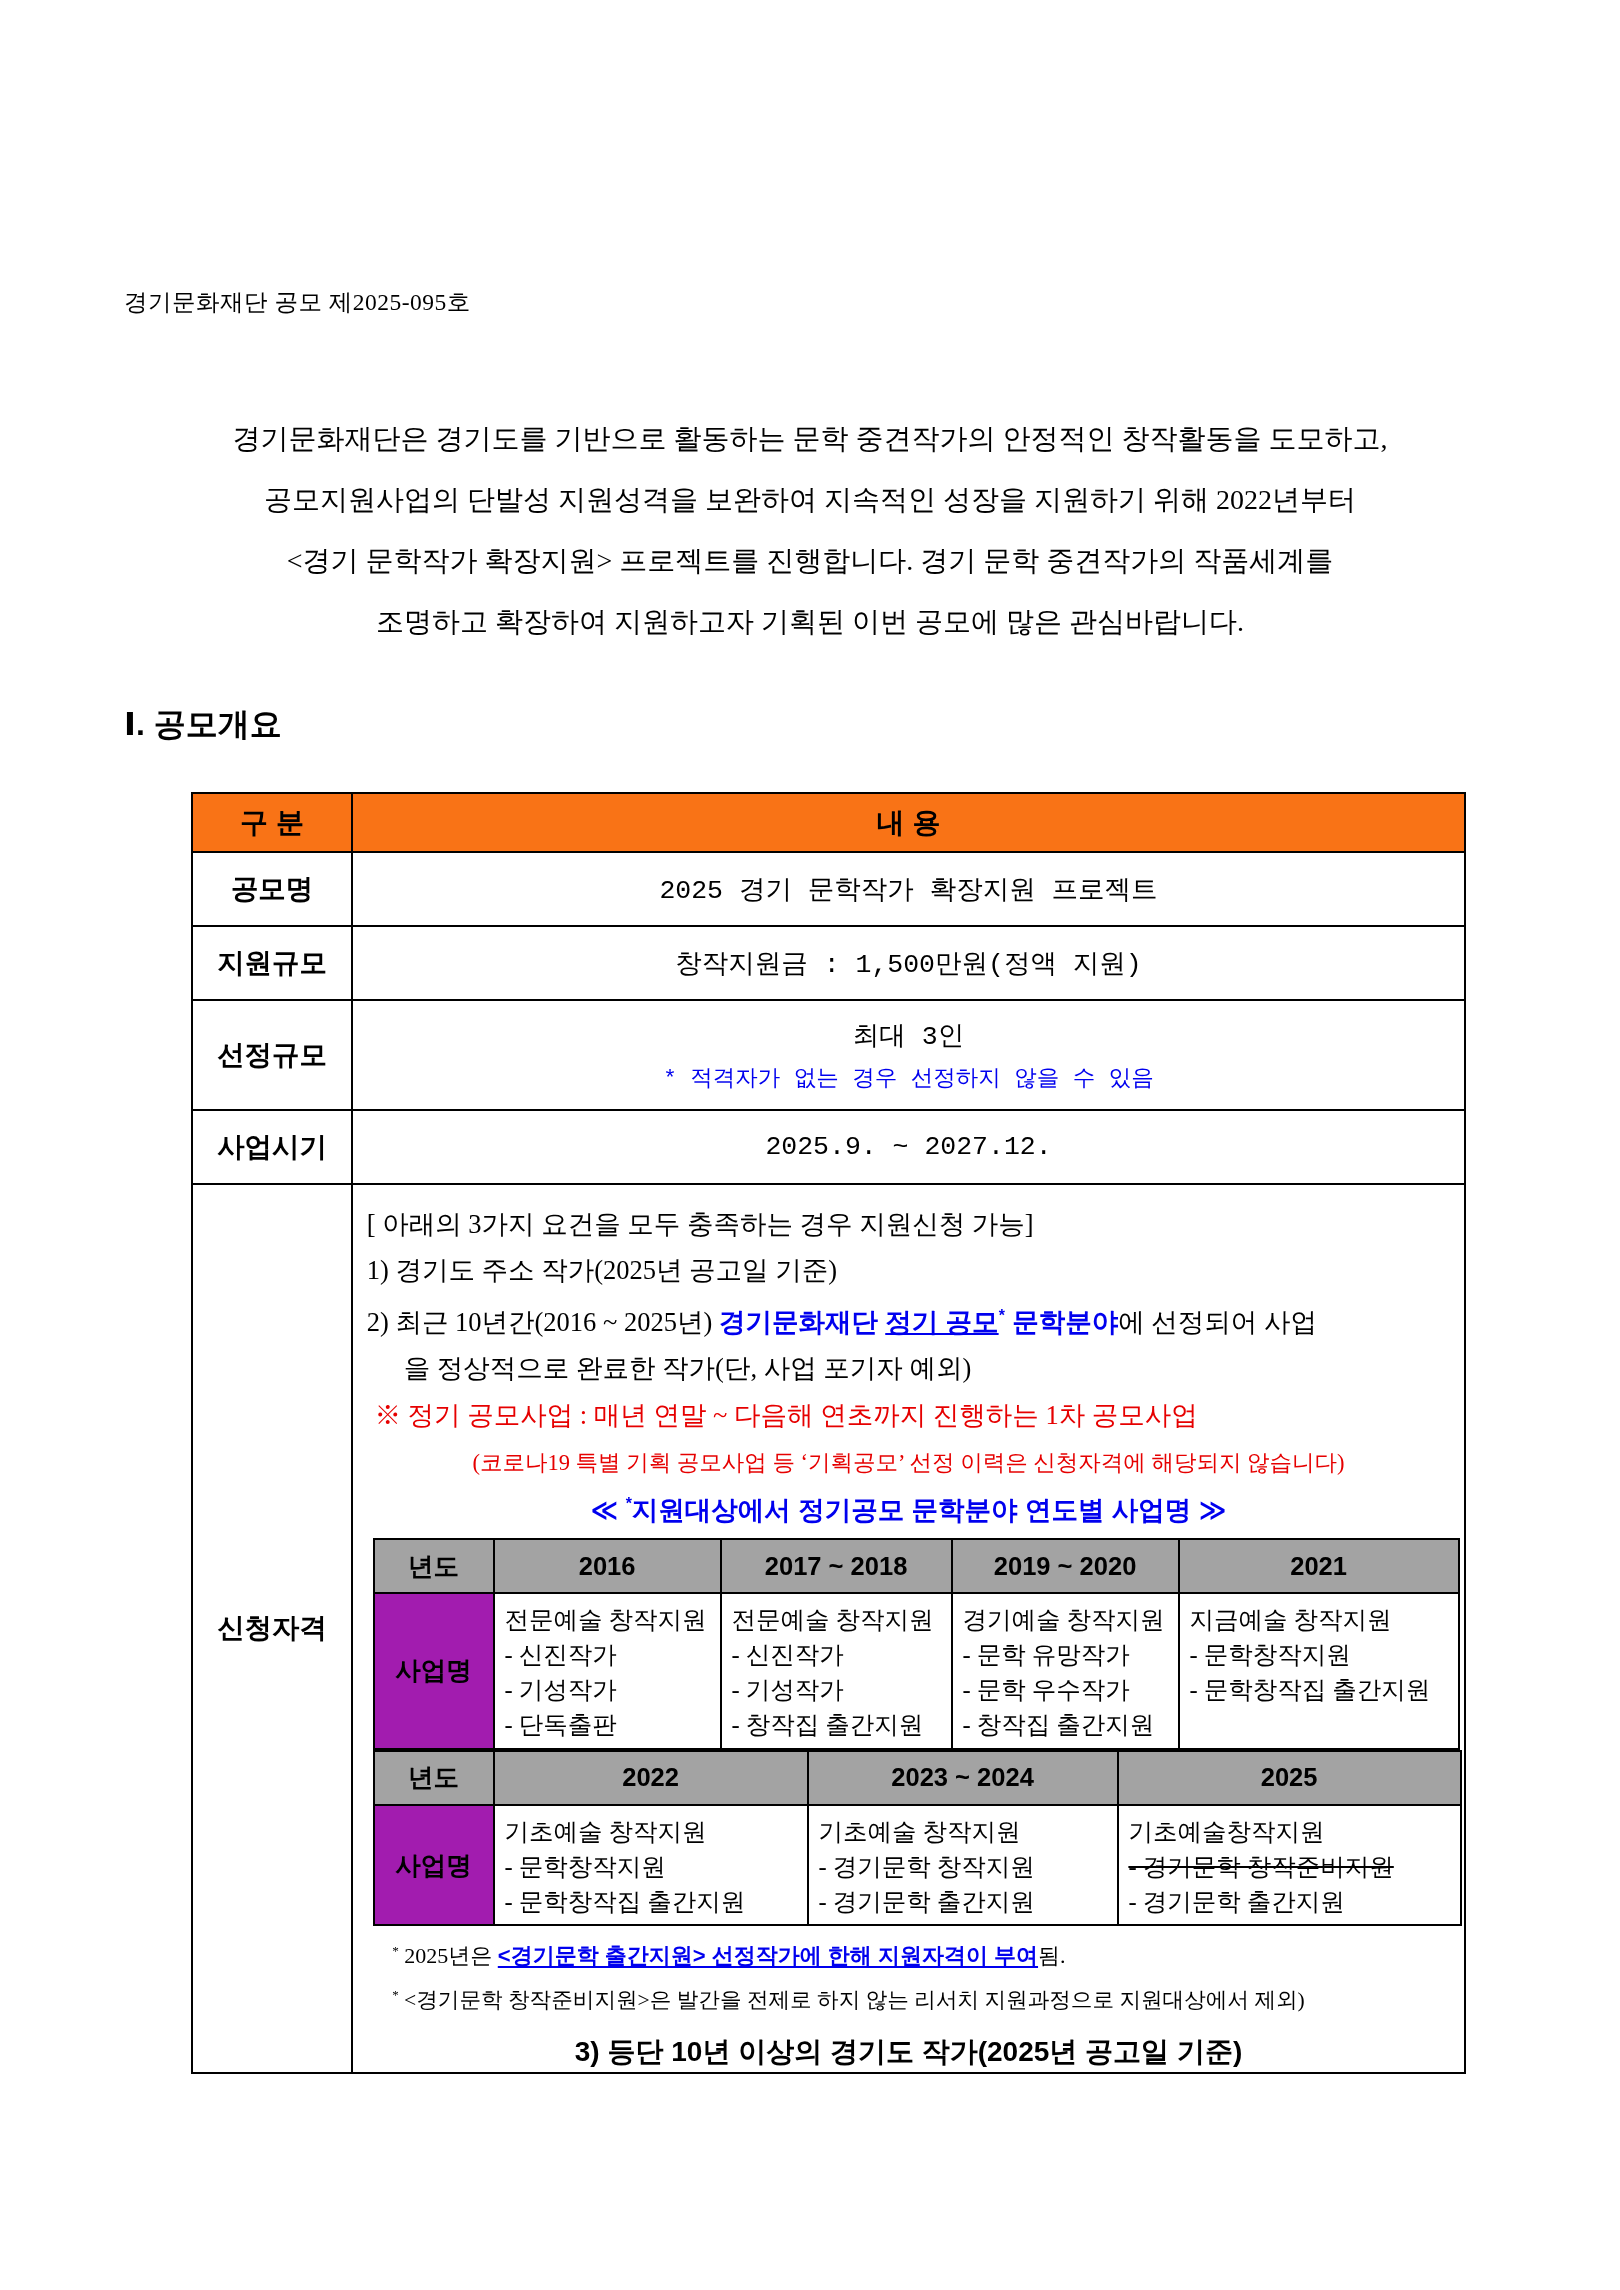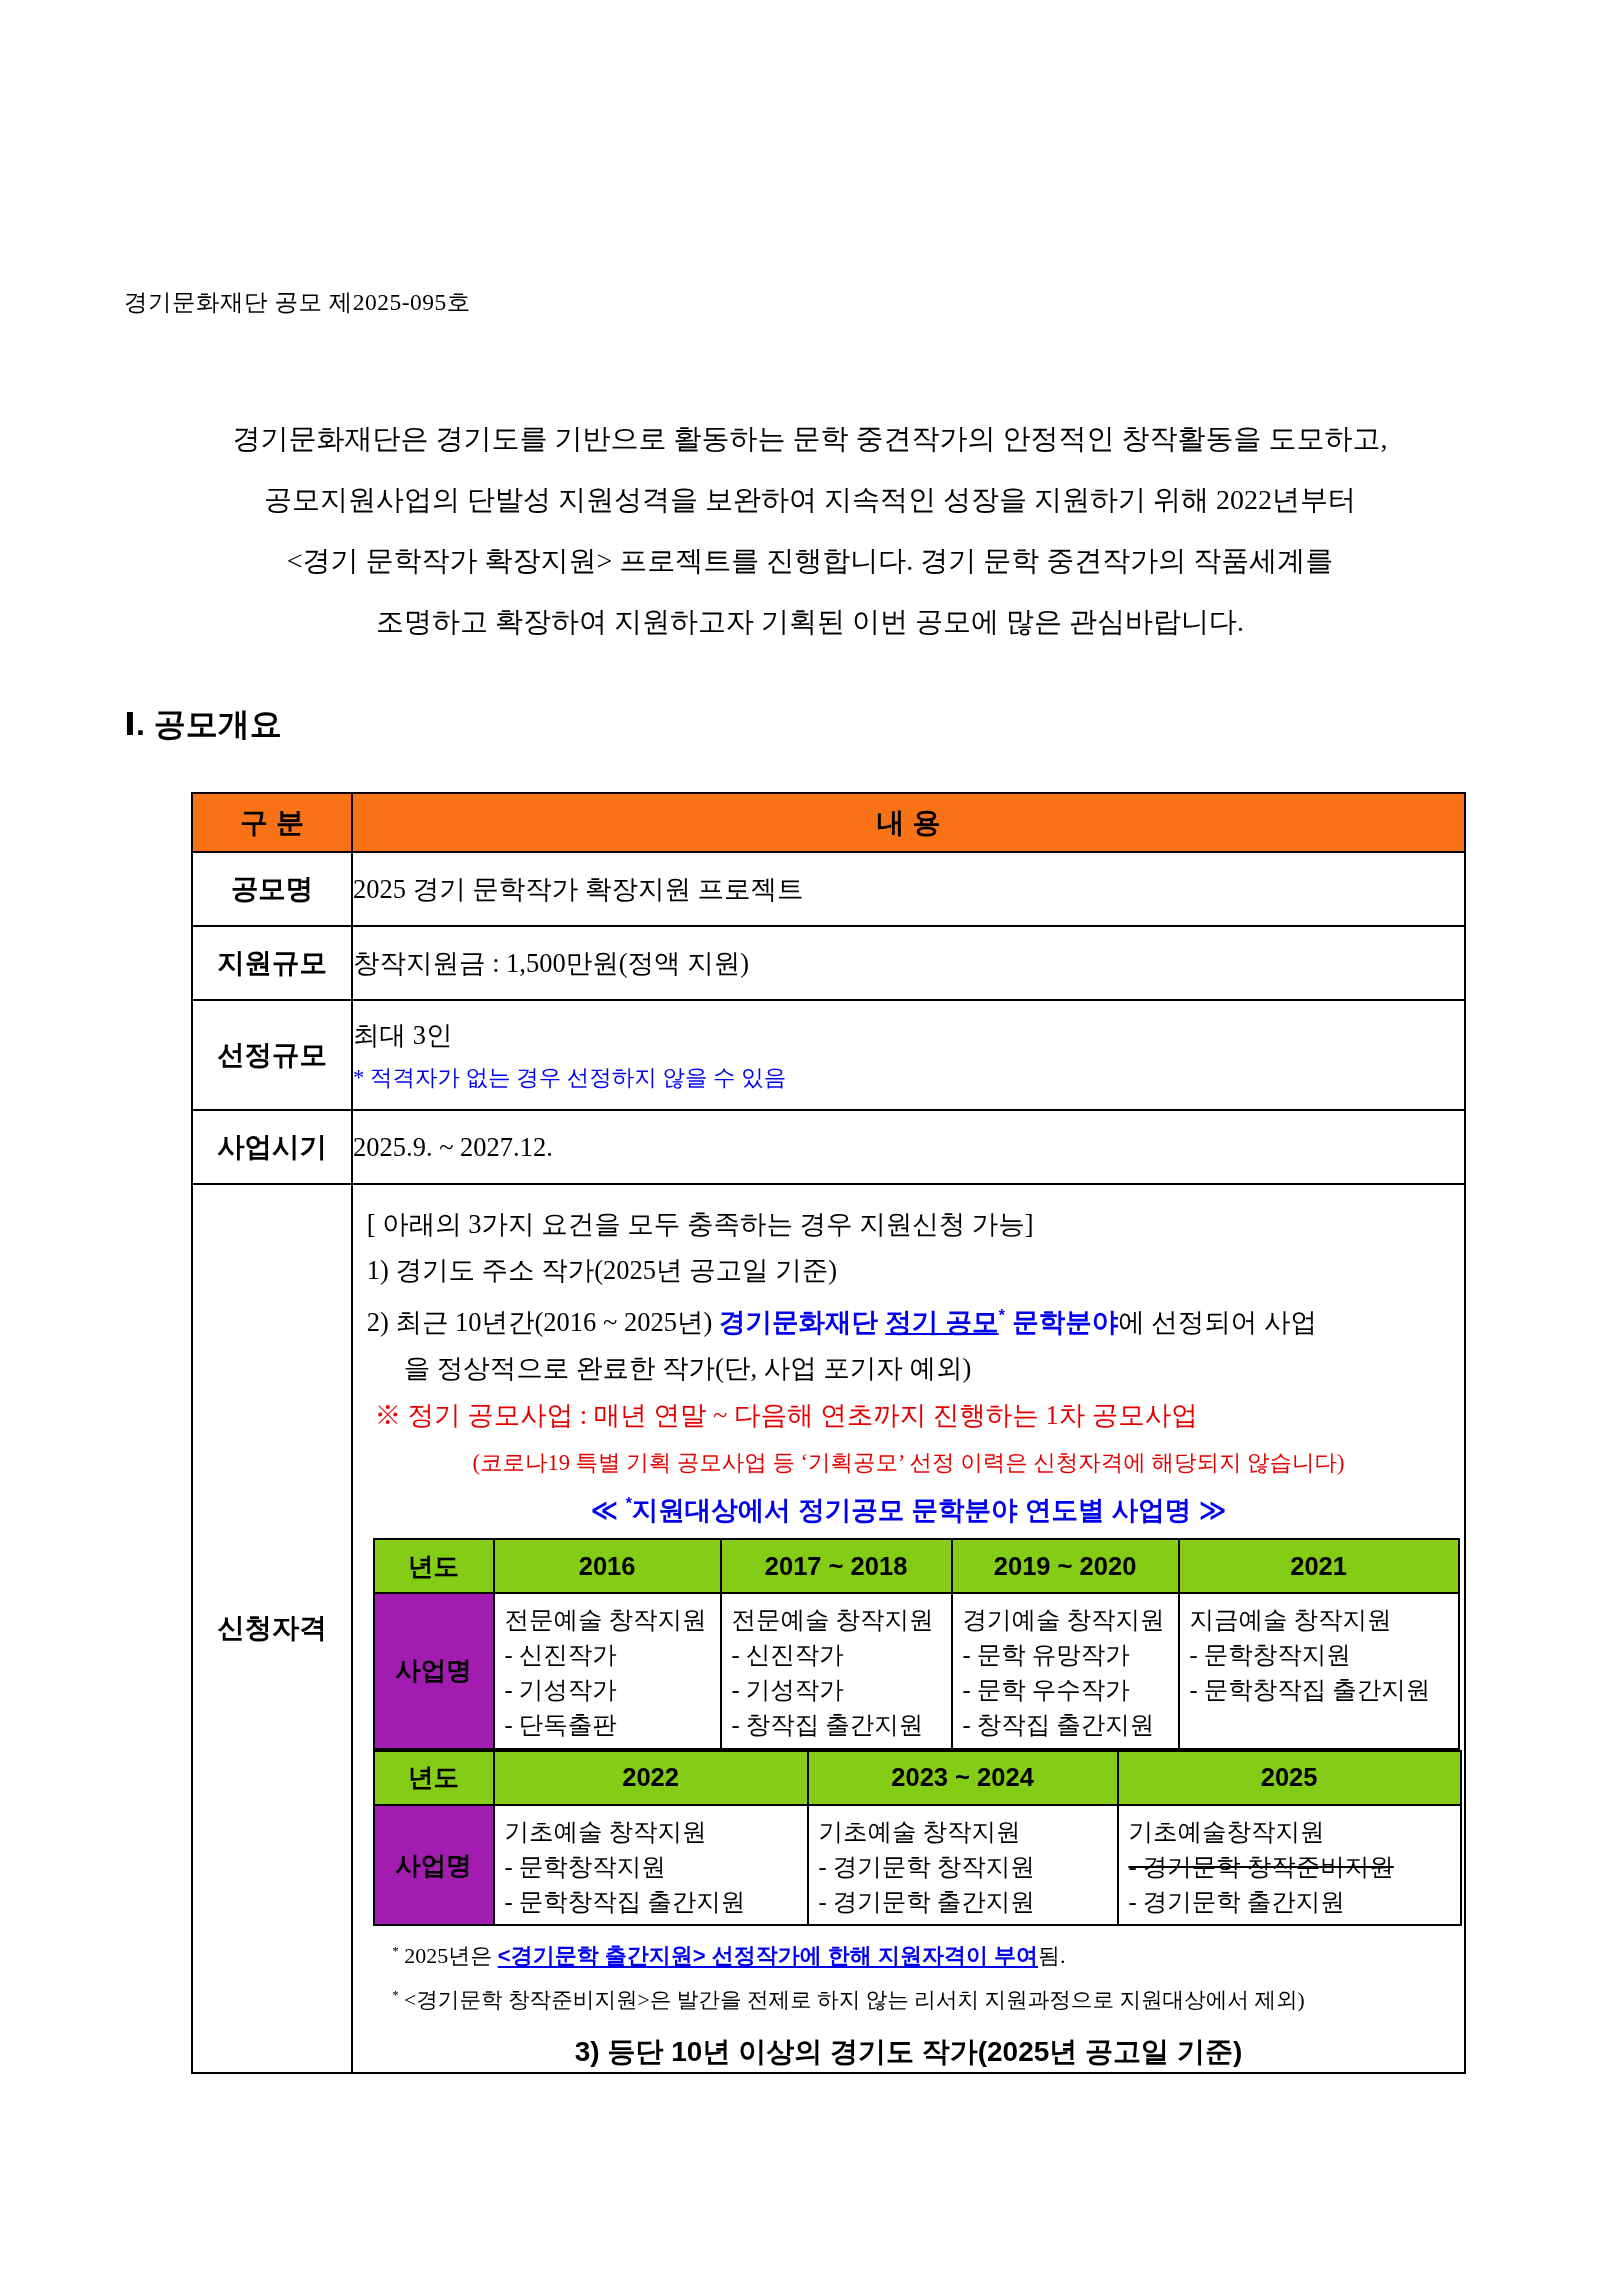--- a/index.html
+++ b/index.html
@@ -57,22 +57,23 @@
   }
   .row-label {
     font-family:"Liberation Sans","DejaVu Sans",sans-serif;
     font-weight:bold;
     font-size:27.4px;
     text-align:center;
     vertical-align:middle;
   }
   .row-value {
     font-size:26.5px;
-    text-align:left;
+    text-align:center;
     vertical-align:middle;
+    font-family:Liberation Mono, monospace;
   }
   .h75  { height:74px; }
   .h112 { height:110px; }
   .cell-note {
     display:block;
     color:#0000ee;
     font-size:22.5px;
     margin-top:9.8px;
   }
   .elig-row { height:823px; }
@@ -101,21 +102,21 @@
     text-align:center;
     margin:7.8px 0 9.8px 0;
   }
   .sub-table {
     width:1086px;
     margin-left:5.9px;
     table-layout:fixed;
   }
   .sub-table th, .sub-table td { border:2px solid #000; }
   .sub-table .yr-head th {
-    background:#84cc16;
+    background:#a3a3a3;
     font-family:"Liberation Sans","DejaVu Sans",sans-serif;
     font-weight:bold;
     font-size:25.5px;
     height:54px;
     text-align:center;
   }
   .sub-table .row-head {
     background:#a21caf;
     font-family:"Liberation Sans","DejaVu Sans",sans-serif;
     font-weight:bold;

